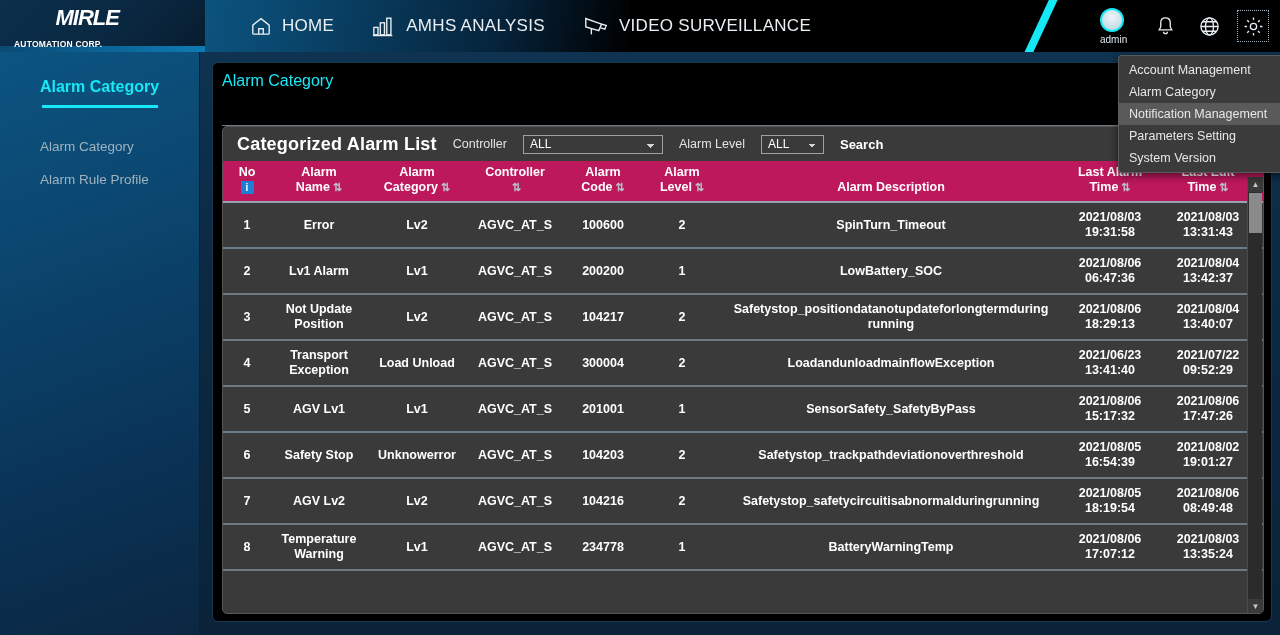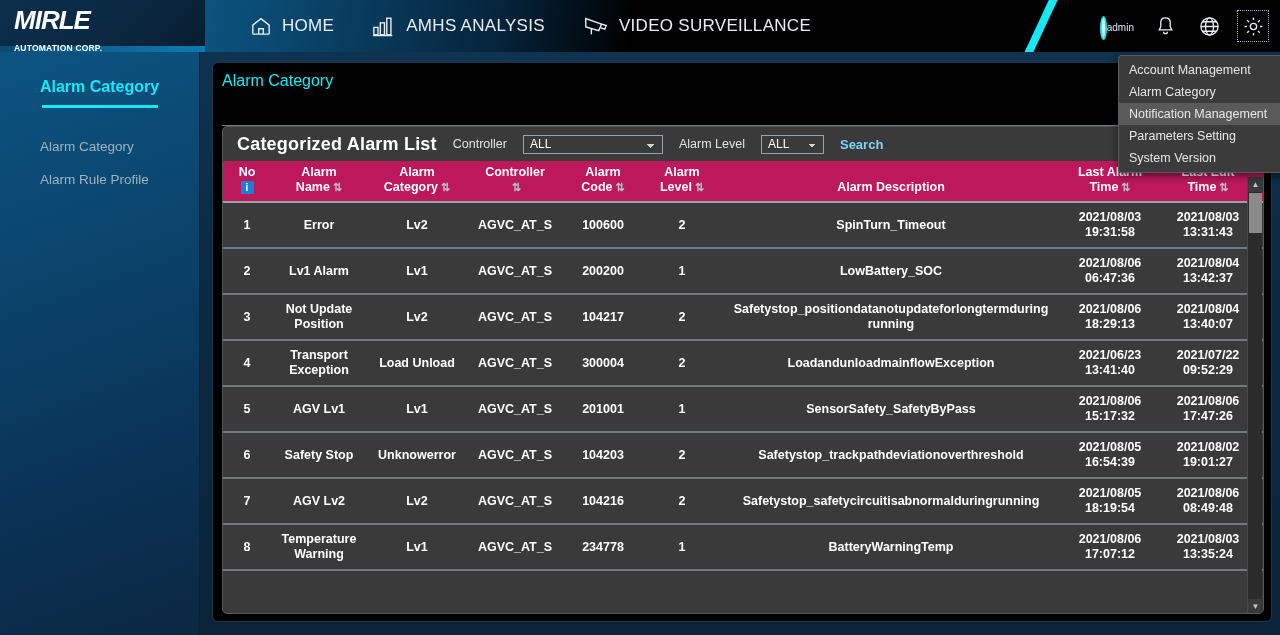--- a/index.html
+++ b/index.html
@@ -40,23 +40,24 @@
     width: 205px; height: 6px;
     background: linear-gradient(90deg,#0a4a75,#0e7bb4);
   }
   .logo {
     position: absolute; top: 7px; left: 14px;
     width: 105px; color: #ffffff;
     line-height: 1;
   }
   .logo-main {
     font-family: "Liberation Sans", sans-serif;
-    font-size: 26px; font-weight: bold; font-style: italic;
+    font-size: 22px; font-weight: bold; font-style: italic;
     letter-spacing: -1px;
     color: #ffffff;
+    text-align: right;
   }
   .logo-sub {
     font-size: 8.5px; font-weight: bold;
     letter-spacing: 0.2px;
     color: #ffffff;
     margin-top: 11px;
   }
   .nav {
     position: absolute; top: 0; left: 250px;
     height: 52px;
@@ -81,21 +82,21 @@
   }
 
   .hdr-right {
     position: absolute; top: 0; right: 14px;
     height: 52px;
     display: flex; align-items: center; gap: 18px;
   }
   .avatar-wrap {
     position: relative;
     width: 34px; height: 44px;
-    display: flex; flex-direction: row; align-items: center;
+    display: flex; flex-direction: column; align-items: flex-start;
     cursor: pointer;
   }
   .avatar {
     width: 24px; height: 24px; border-radius: 50%;
     background: radial-gradient(circle at 50% 35%, #eef6fa 0%, #cfe2ea 55%, #b9d3dd 100%);
     border: 2px solid #17e8f5;
     margin-top: 4px;
   }
   .avatar-name {
     font-size: 10px; color: #dfe8ee; margin-top: 2px;
@@ -244,21 +245,21 @@
       linear-gradient(135deg, #cfd6da 50%, transparent 50%);
     background-position:
       calc(100% - 11px) 8px,
       calc(100% - 7px) 8px;
     background-size: 4px 4px, 4px 4px;
     background-repeat: no-repeat;
   }
   .sel.wide { width: 140px; }
   .sel.narrow { width: 63px; }
   .search-link {
-    color: #7dd3fc; font-size: 13px; font-weight: bold; cursor: pointer;
+    color: #ffffff; font-size: 13px; font-weight: bold; cursor: pointer;
   }
 
   
   table { width: 100%; border-collapse: collapse; table-layout: fixed; }
   thead th {
     background: #be185d;
     color: #ffffff;
     font-size: 12.5px;
     font-weight: bold;
     padding: 4px 2px 6px;

